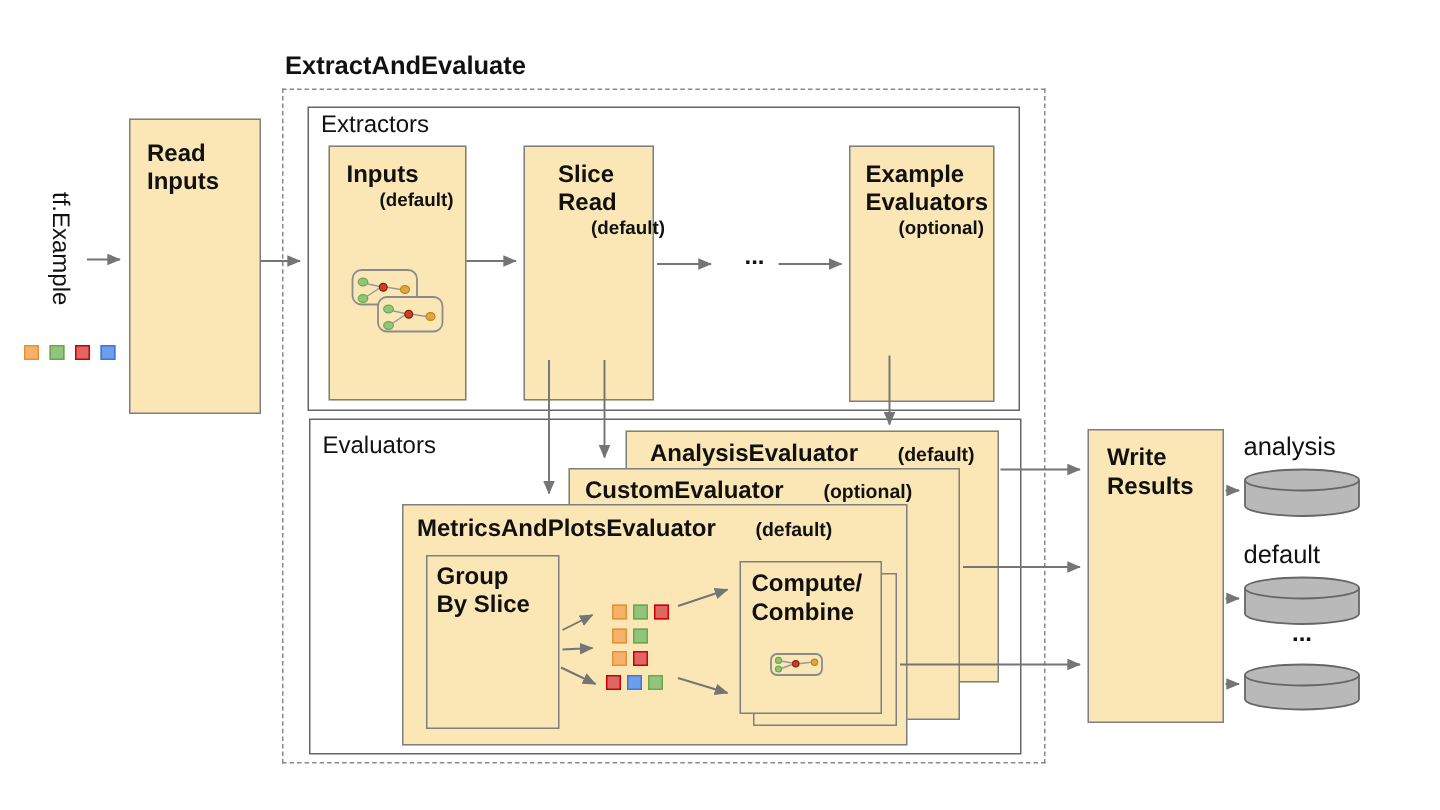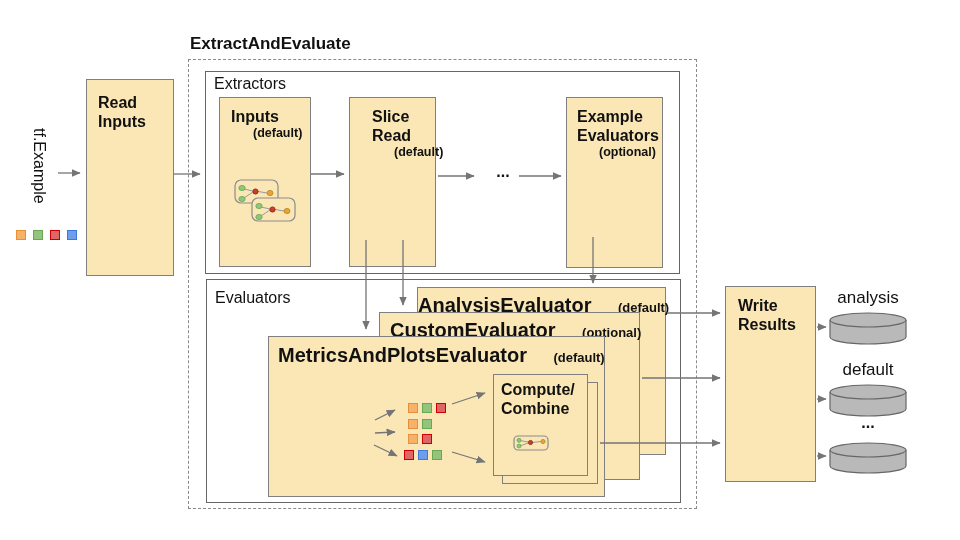--- a/index.html
+++ b/index.html
@@ -12,24 +12,24 @@
   .container-box { border:1.6px solid #666; background:transparent; }
   .dashed-box { border:1.6px dashed #8a8a8a; background:transparent; }
   .grp-label { font-size:16px; font-weight:normal; white-space:nowrap; }
   .node {
     background:var(--box-fill); border:1.5px solid var(--box-border);
     font-size:16px; font-weight:bold; line-height:1.2;
   }
   .node .nl { white-space:nowrap; }
   .q { font-size:12.5px; font-weight:bold;margin-left:22px; }
   .eval-title { white-space:nowrap; }
-  .eval-title .name { font-size:20px; font-weight:bold; }
+  .eval-title .name { font-size:16px; font-weight:bold; }
   .eval-title .q { font-size:13px; }
   .ellipsis { font-size:16px; font-weight:bold; text-align:center; }
-  .out-label { font-size:17px; font-weight:normal; text-align:center; white-space:nowrap; }
+  .out-label { font-size:17px; font-weight:normal; text-align:left; white-space:nowrap; }
   .vert-label {
     writing-mode:vertical-rl; text-orientation:mixed;
     font-size:16px; font-weight:normal; white-space:nowrap;
   }
   .sq-row { display:flex; gap:4px; }
   .sq { width:10px; height:10px; border:1.5px solid; box-sizing:border-box; display:inline-block; }
   .sq.orange { background:var(--sq-orange); border-color:var(--sq-orange-border); }
   .sq.green  { background:var(--sq-green);  border-color:var(--sq-green-border); }
   .sq.red    { background:var(--sq-red);    border-color:var(--sq-red-border); }
   .sq.blue   { background:var(--sq-blue);   border-color:var(--sq-blue-border); }
@@ -99,20 +99,24 @@
   <div class="abs node eval-title" style="left:379px; top:312px; width:261px; height:168px; padding:5px 0 0 10px;">
     <span class="name">CustomEvaluator</span>
     <span class="q">(optional)</span>
   </div>
 
   <div class="abs node eval-title" style="left:268px; top:336px; width:337px; height:161px; padding:6px 0 0 9px;">
     <span class="name">MetricsAndPlotsEvaluator</span>
     <span class="q">(default)</span>
   </div>
 
+  <div class="abs node" style="left:284px; top:370px; width:89px; height:116px; padding:4px 0 0 6px;">
+    <div class="nl">Group</div>
+    <div class="nl">By Slice</div>
+  </div>
 
   <div class="abs sq-row" style="left:408px; top:403px;">
       <span class="sq orange"></span>
       <span class="sq green"></span>
       <span class="sq red"></span>
     </div>
   <div class="abs sq-row" style="left:408px; top:419px;">
       <span class="sq orange"></span>
       <span class="sq green"></span>
     </div>

